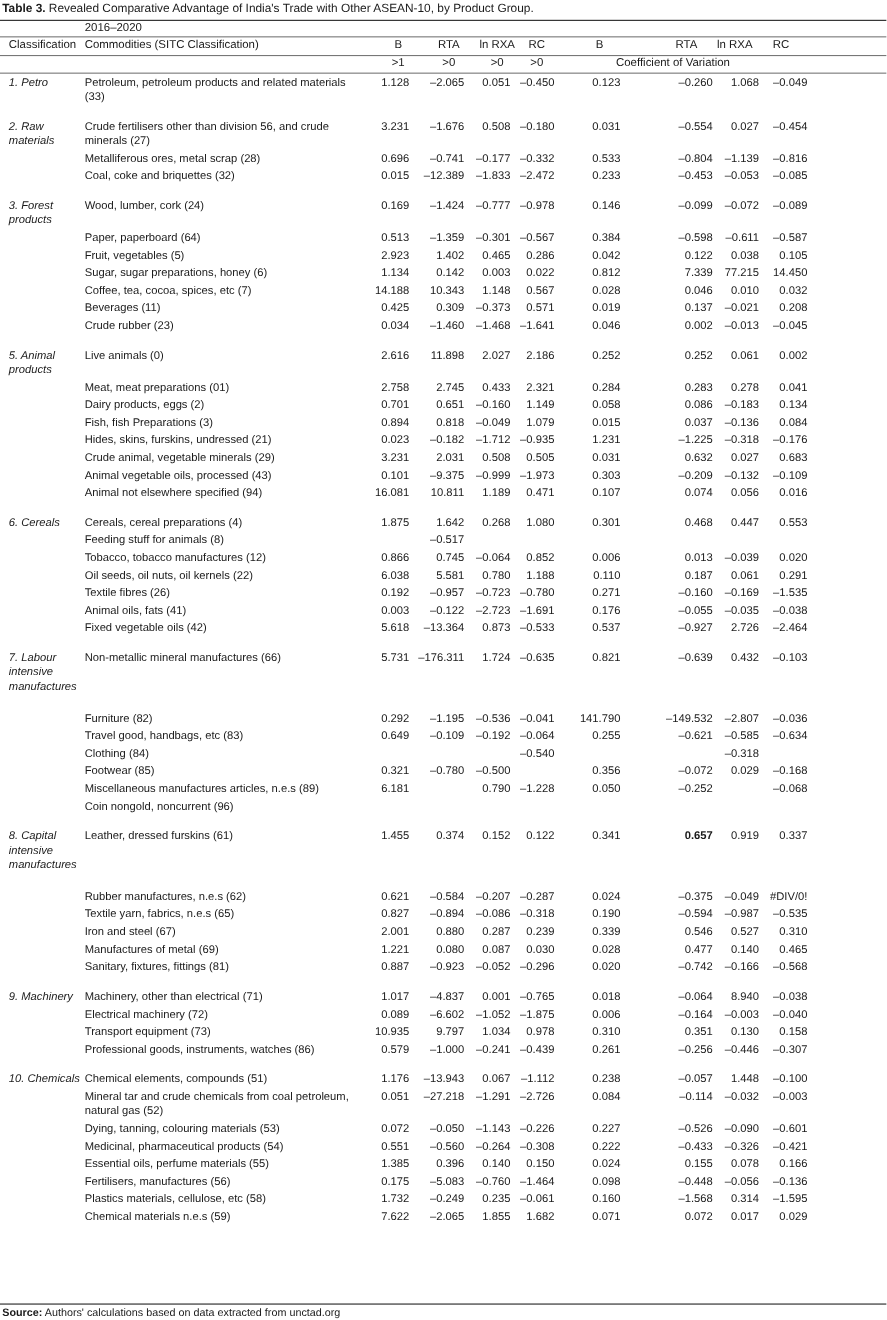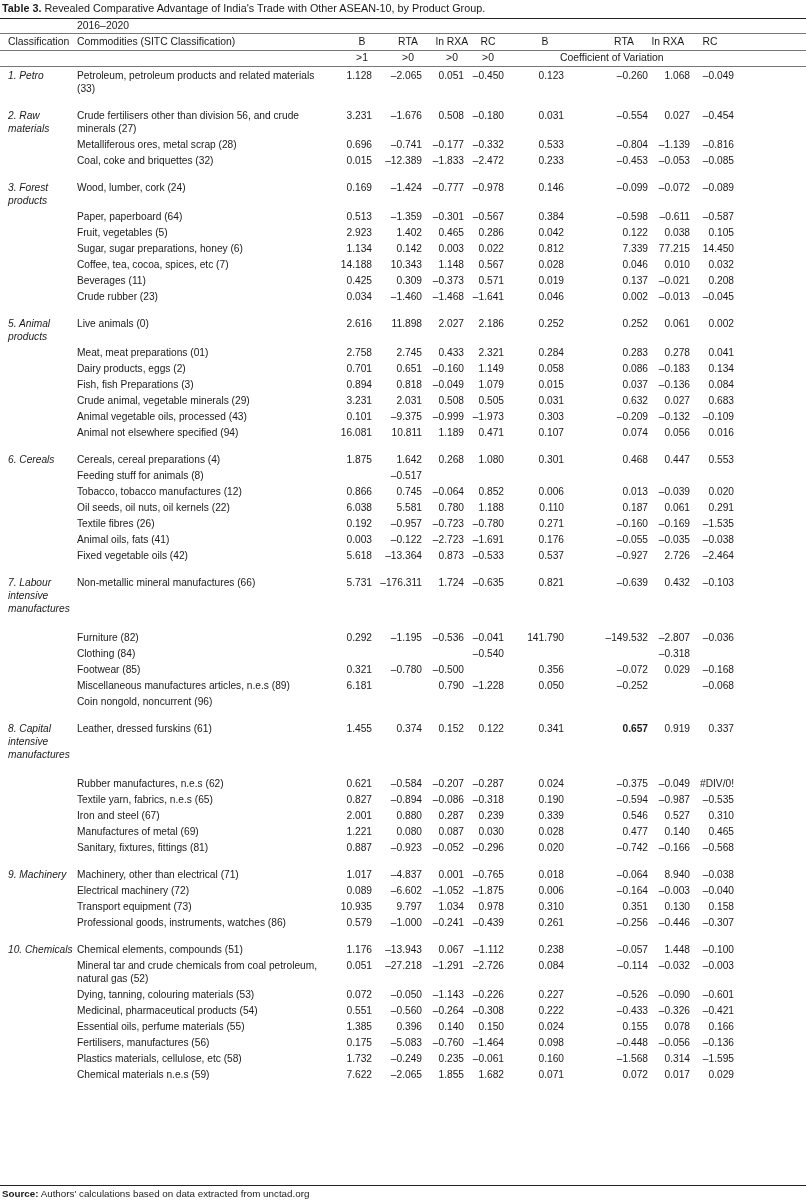--- a/index.html
+++ b/index.html
@@ -263,20 +263,33 @@
         <td class="num">–0.049</td>
         <td class="num">1.079</td>
         <td class="num">0.015</td>
         <td class="num">0.037</td>
         <td class="num">–0.136</td>
         <td class="num">0.084</td>
         <td></td>
       </tr>
       <tr class="row">
         <td class="cls"></td>
+        <td class="com">Hides, skins, furskins, undressed (21)</td>
+        <td class="num">0.023</td>
+        <td class="num">–0.182</td>
+        <td class="num">–1.712</td>
+        <td class="num">–0.935</td>
+        <td class="num">1.231</td>
+        <td class="num">–1.225</td>
+        <td class="num">–0.318</td>
+        <td class="num">–0.176</td>
+        <td></td>
+      </tr>
+      <tr class="row">
+        <td class="cls"></td>
         <td class="com">Crude animal, vegetable minerals (29)</td>
         <td class="num">3.231</td>
         <td class="num">2.031</td>
         <td class="num">0.508</td>
         <td class="num">0.505</td>
         <td class="num">0.031</td>
         <td class="num">0.632</td>
         <td class="num">0.027</td>
         <td class="num">0.683</td>
         <td></td>
@@ -425,20 +438,33 @@
         <td class="num">–0.536</td>
         <td class="num">–0.041</td>
         <td class="num">141.790</td>
         <td class="num">–149.532</td>
         <td class="num">–2.807</td>
         <td class="num">–0.036</td>
         <td></td>
       </tr>
       <tr class="row">
         <td class="cls"></td>
+        <td class="com">Travel good, handbags, etc (83)</td>
+        <td class="num">0.649</td>
+        <td class="num">–0.109</td>
+        <td class="num">–0.192</td>
+        <td class="num">–0.064</td>
+        <td class="num">0.255</td>
+        <td class="num">–0.621</td>
+        <td class="num">–0.585</td>
+        <td class="num">–0.634</td>
+        <td></td>
+      </tr>
+      <tr class="row">
+        <td class="cls"></td>
         <td class="com">Clothing (84)</td>
         <td class="num"></td>
         <td class="num"></td>
         <td class="num"></td>
         <td class="num">–0.540</td>
         <td class="num"></td>
         <td class="num"></td>
         <td class="num">–0.318</td>
         <td class="num"></td>
         <td></td>

